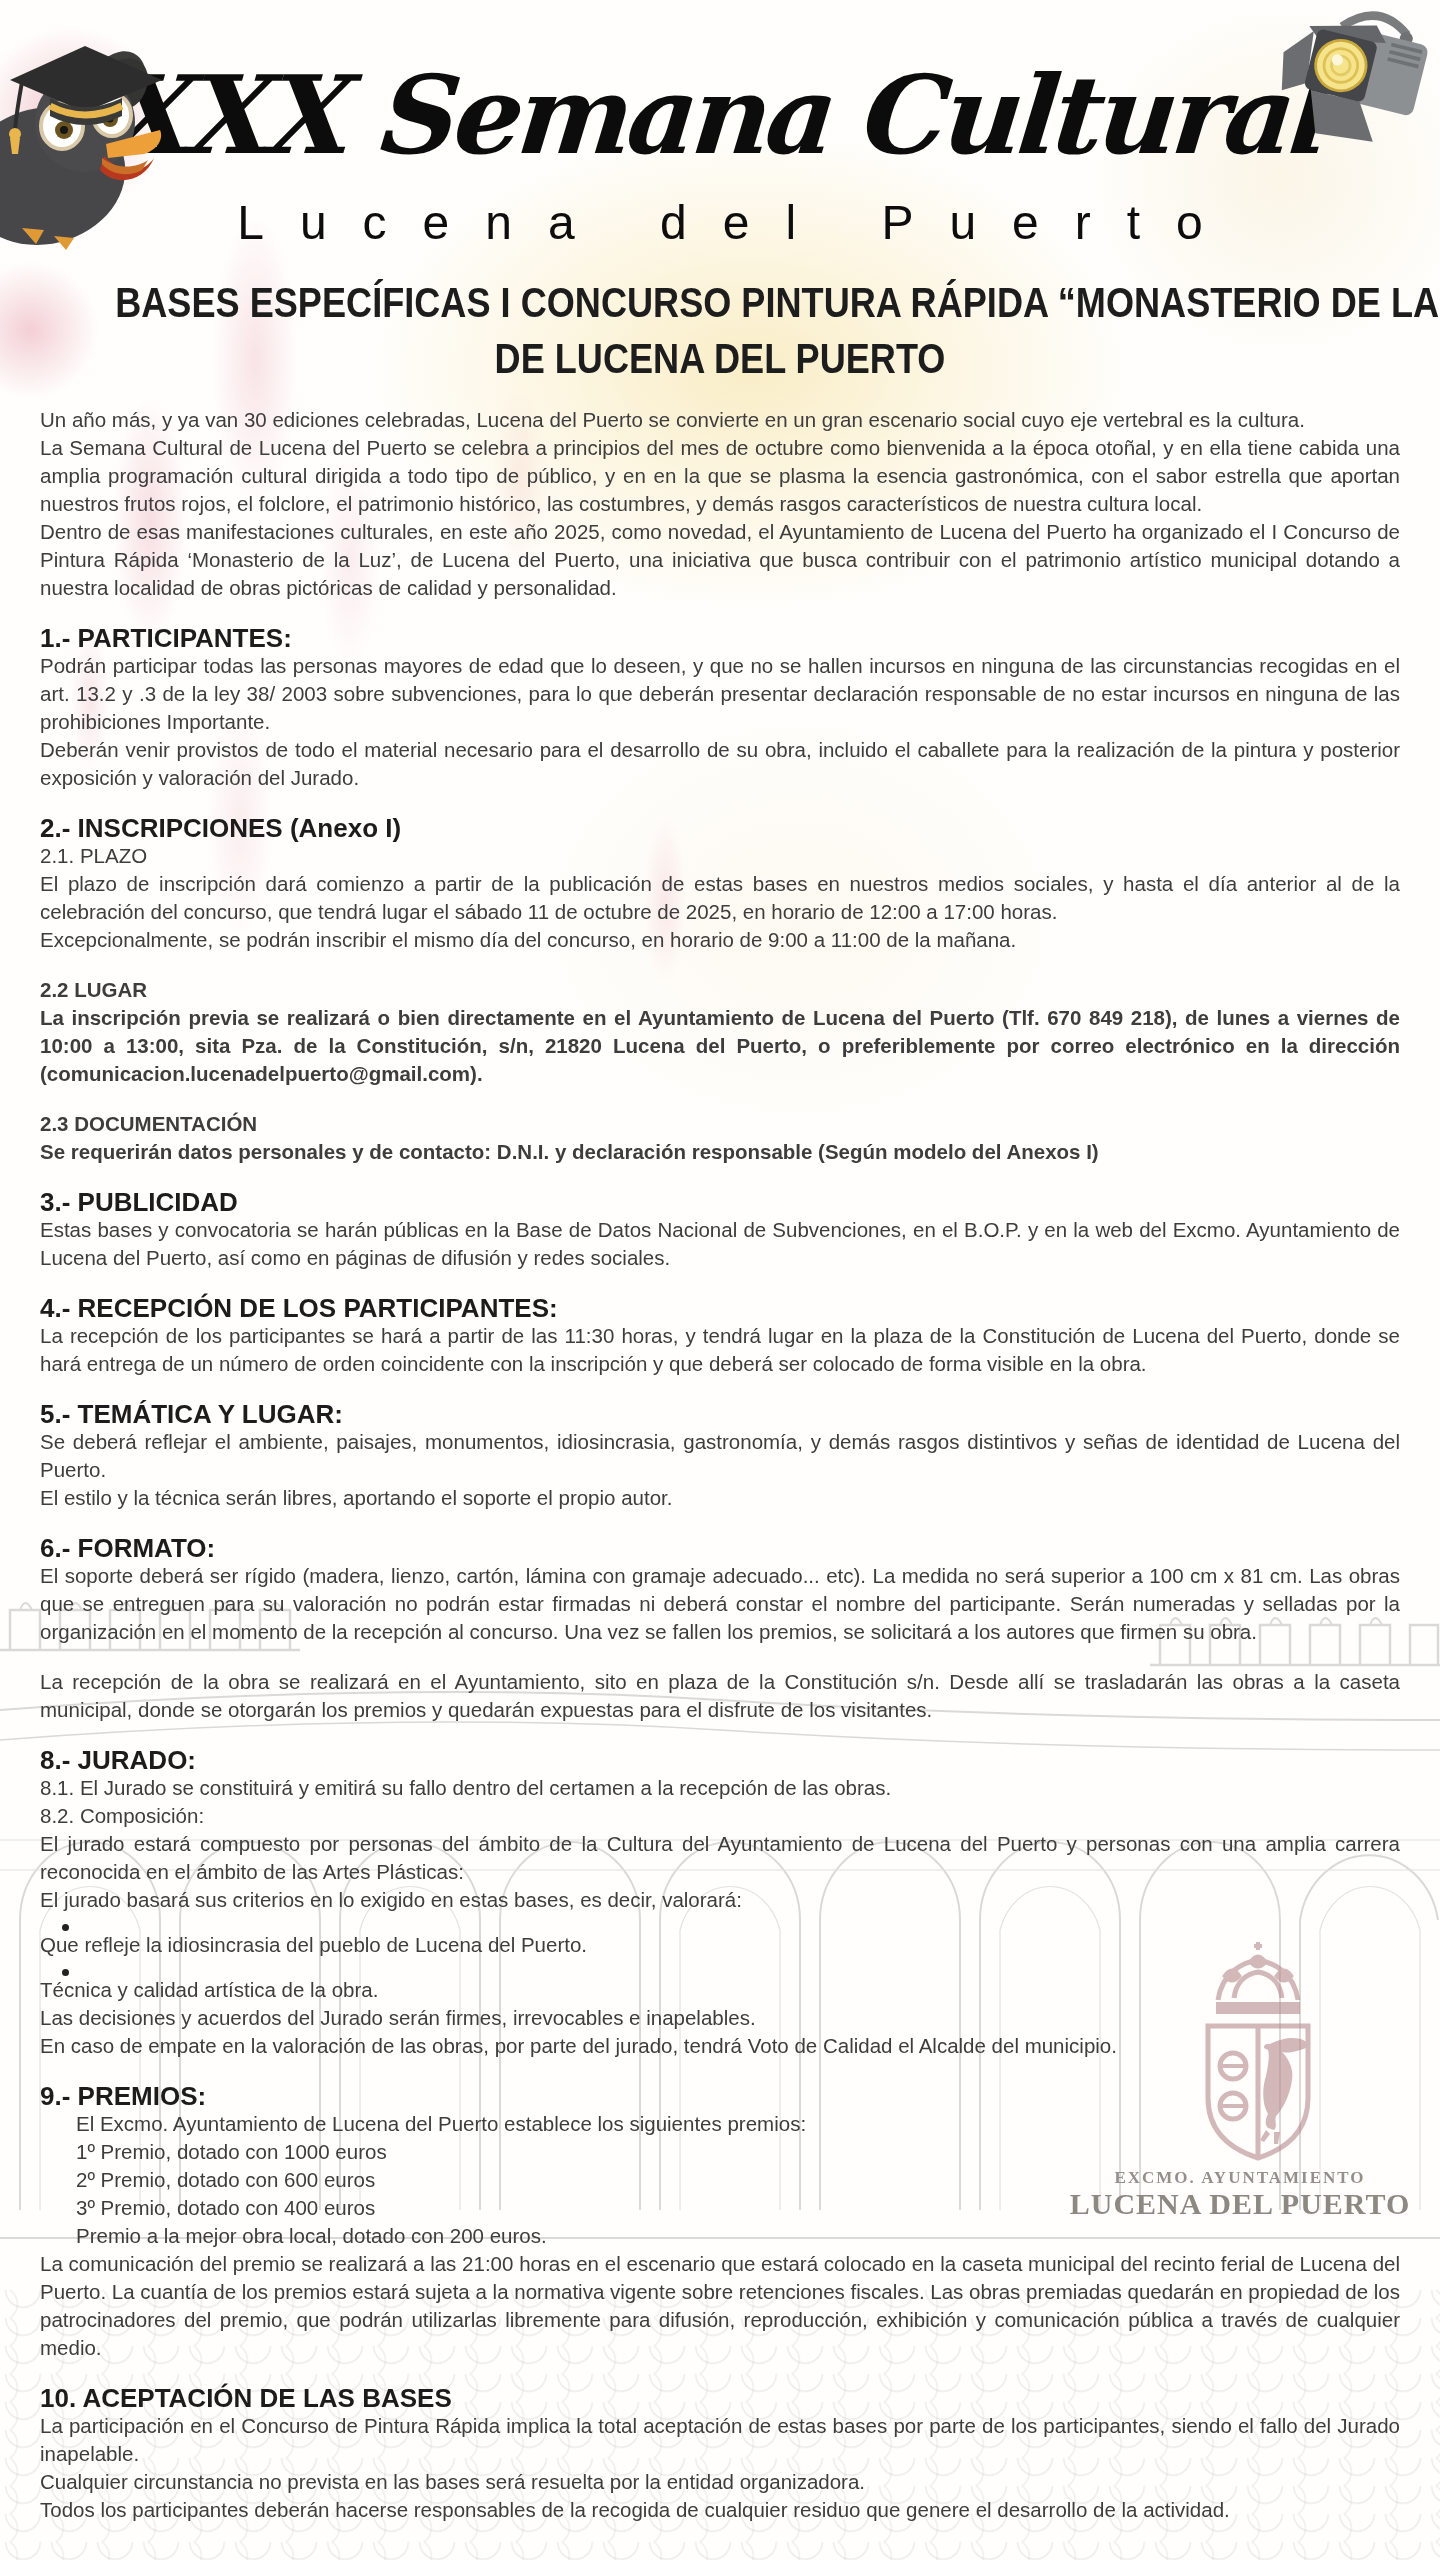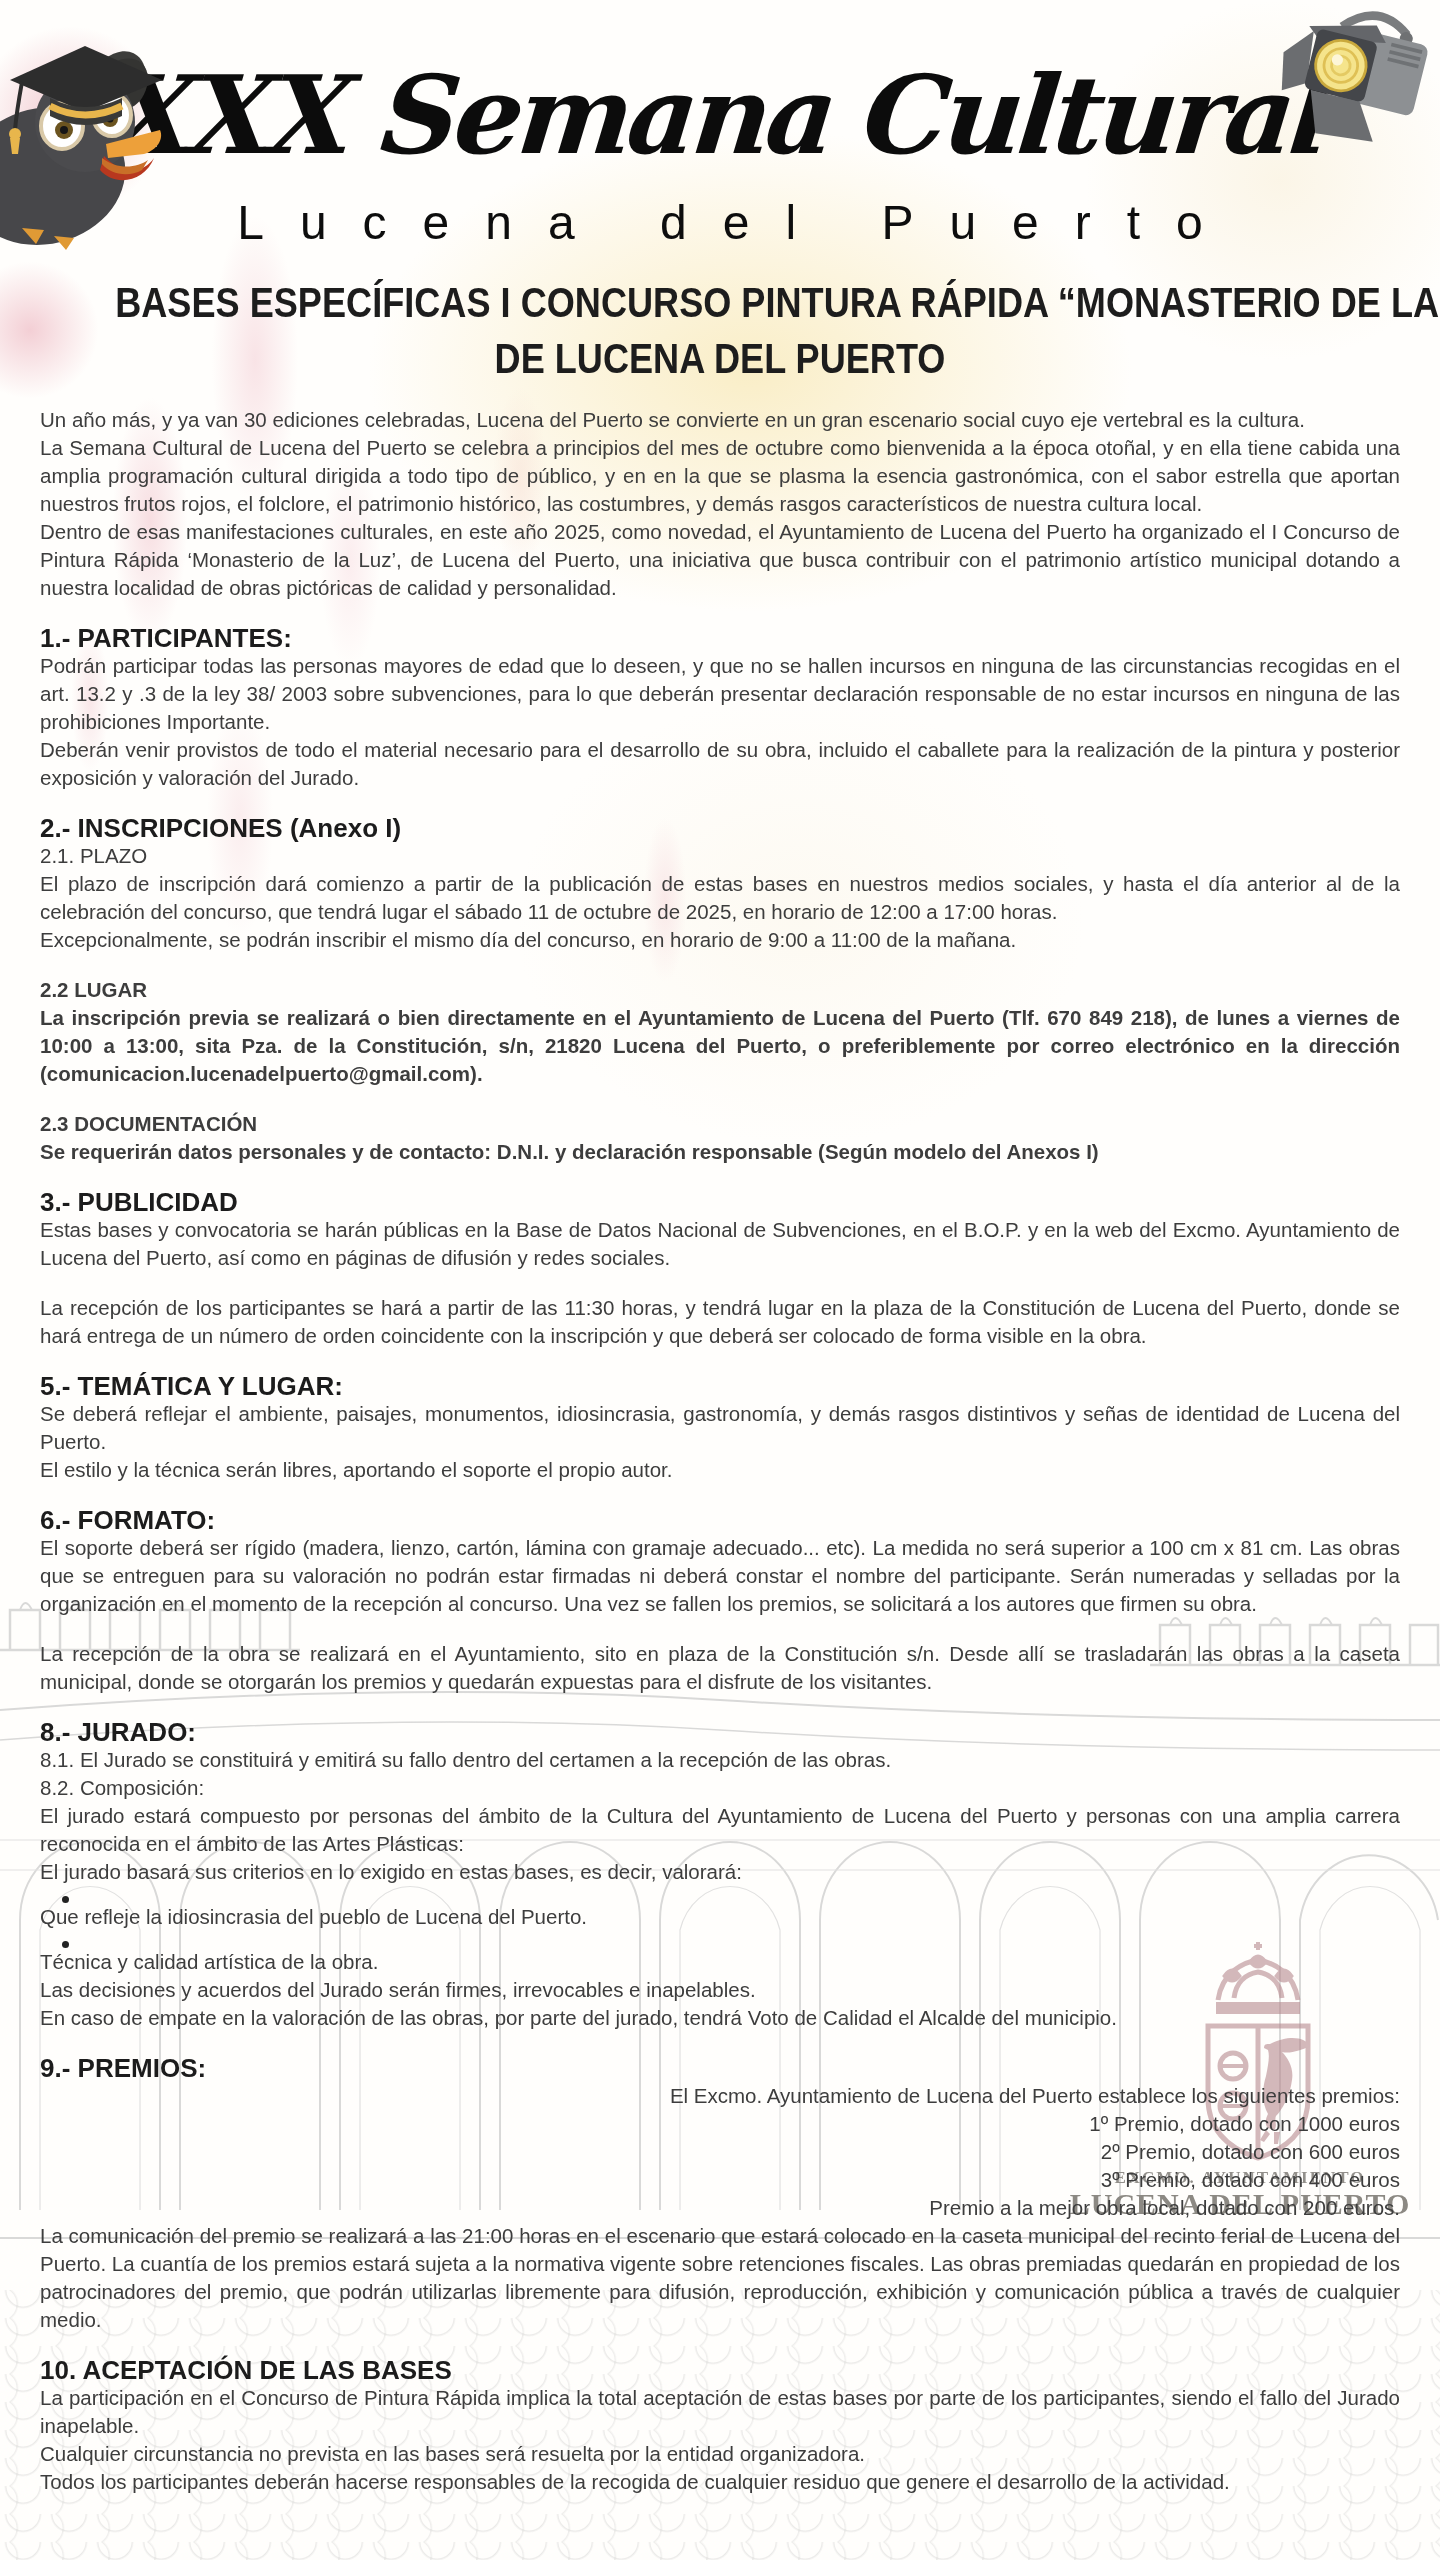--- a/index.html
+++ b/index.html
@@ -57,21 +57,21 @@
     color:#0d0d0d;font-weight:400;
   }
   .doc-title{margin-top:22px;text-align:center;color:#1d1d1d;}
   .doc-title .line{
     display:block;font-weight:700;font-size:43px;line-height:56px;
     transform:scaleX(.84);transform-origin:50% 50%;white-space:nowrap;
   }
   
   .content{position:relative;z-index:2;padding:20px 40px 0 40px;font-size:20.5px;line-height:28px;}
   .p{margin:0;text-align:justify;}
-  .pl{margin:0;text-align:right;padding-left:36px;}
+  .pl{margin:0;text-align:left;padding-left:36px;}
   .h{margin:0;font-size:26px;font-weight:700;color:#1c1c1c;line-height:28px;}
   .sub{margin:0;line-height:28px;}
   section{margin-top:22px;}
   .subblock{margin-top:22px;font-weight:bold;}
   .bullet-row{display:flex;margin:0;align-items:flex-start;flex-direction:column;}
   .bullet-row .dot{flex:0 0 auto;width:7px;height:7px;border-radius:50%;background:#222;margin:10px 12px 0 22px;}
   
   .crest{position:absolute;left:1178px;top:1938px;width:160px;height:232px;z-index:1;opacity:.58;}
   .council-text{position:absolute;left:1060px;top:2168px;width:360px;text-align:center;z-index:1;
     font-family:Liberation Serif, serif;color:#93908b;}
@@ -211,20 +211,21 @@
         <p class="p">Se requerirán datos personales y de contacto: D.N.I. y declaración responsable (Según modelo del Anexos I)</p>
       </div>
     </section>
 
     <section>
       <h2 class="h">3.- PUBLICIDAD</h2>
       <p class="p">Estas bases y convocatoria se harán públicas en la Base de Datos Nacional de Subvenciones, en el B.O.P. y en la web del Excmo. Ayuntamiento de Lucena del Puerto, así como en páginas de difusión y redes sociales.</p>
     </section>
 
     <section>
+      <h2 class="h">4.- RECEPCIÓN DE LOS PARTICIPANTES:</h2>
       <p class="p">La recepción de los participantes se hará a partir de las 11:30 horas, y tendrá lugar en la plaza de la Constitución de Lucena del Puerto, donde se hará entrega de un número de orden coincidente con la inscripción y que deberá ser colocado de forma visible en la obra.</p>
     </section>
 
     <section>
       <h2 class="h">5.- TEMÁTICA Y LUGAR:</h2>
       <p class="p">Se deberá reflejar el ambiente, paisajes, monumentos, idiosincrasia, gastronomía, y demás rasgos distintivos y señas de identidad de Lucena del Puerto.</p>
       <p class="p">El estilo y la técnica serán libres, aportando el soporte el propio autor.</p>
     </section>
 
     <section>

